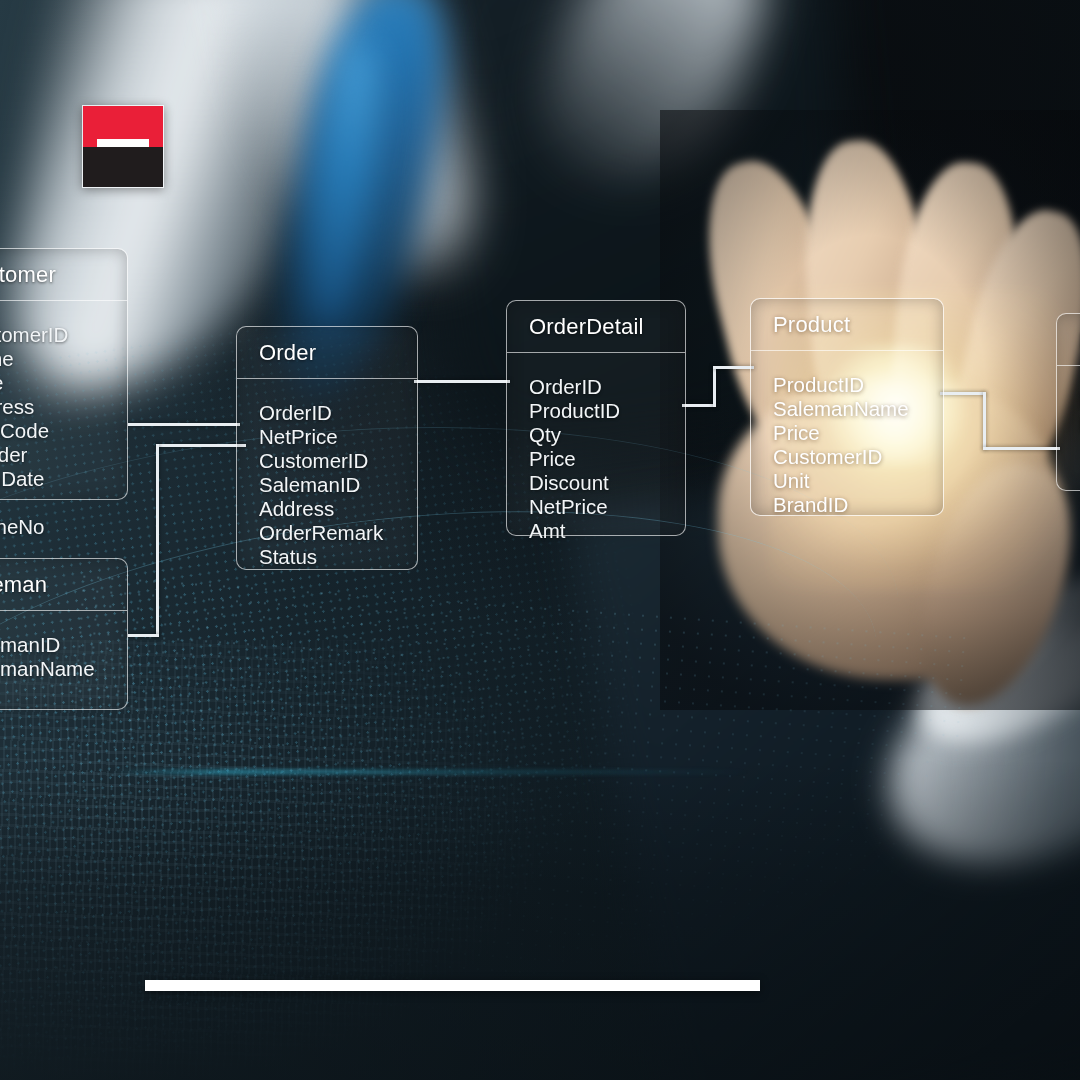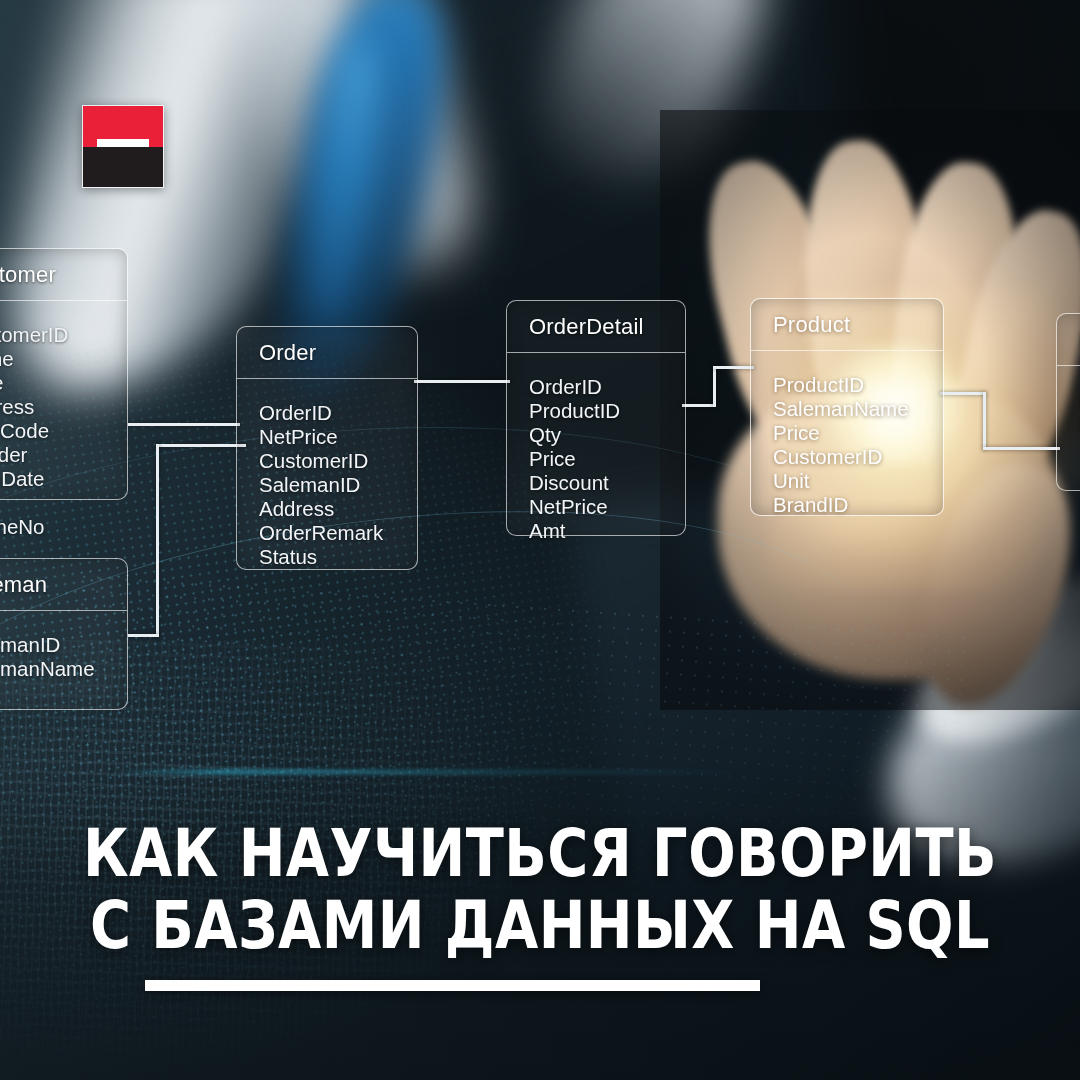--- a/index.html
+++ b/index.html
@@ -370,19 +370,15 @@
   </div>
 
   <div class="darken-bottom"></div>
 
   <div id="logo">
     <div class="top"></div>
     <div class="bot"></div>
     <div class="bar"></div>
   </div>
 
-  <div id="headline">
-    <div class="line">КАК НАУЧИТЬСЯ ГОВОРИТЬ</div>
-    <div class="line">С БАЗАМИ ДАННЫХ НА SQL</div>
-  </div>
   <div id="title-rule"></div>
 
 </div>
 
 </body></html>

